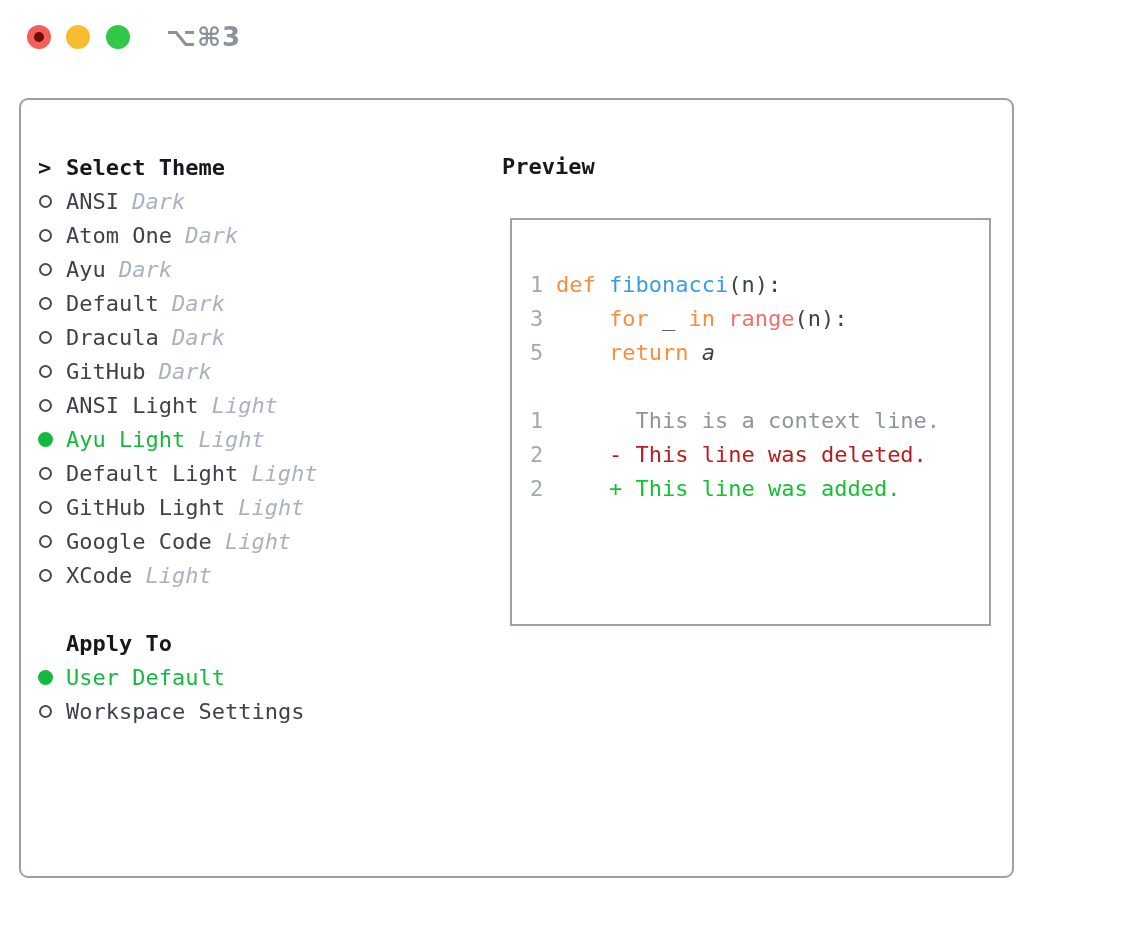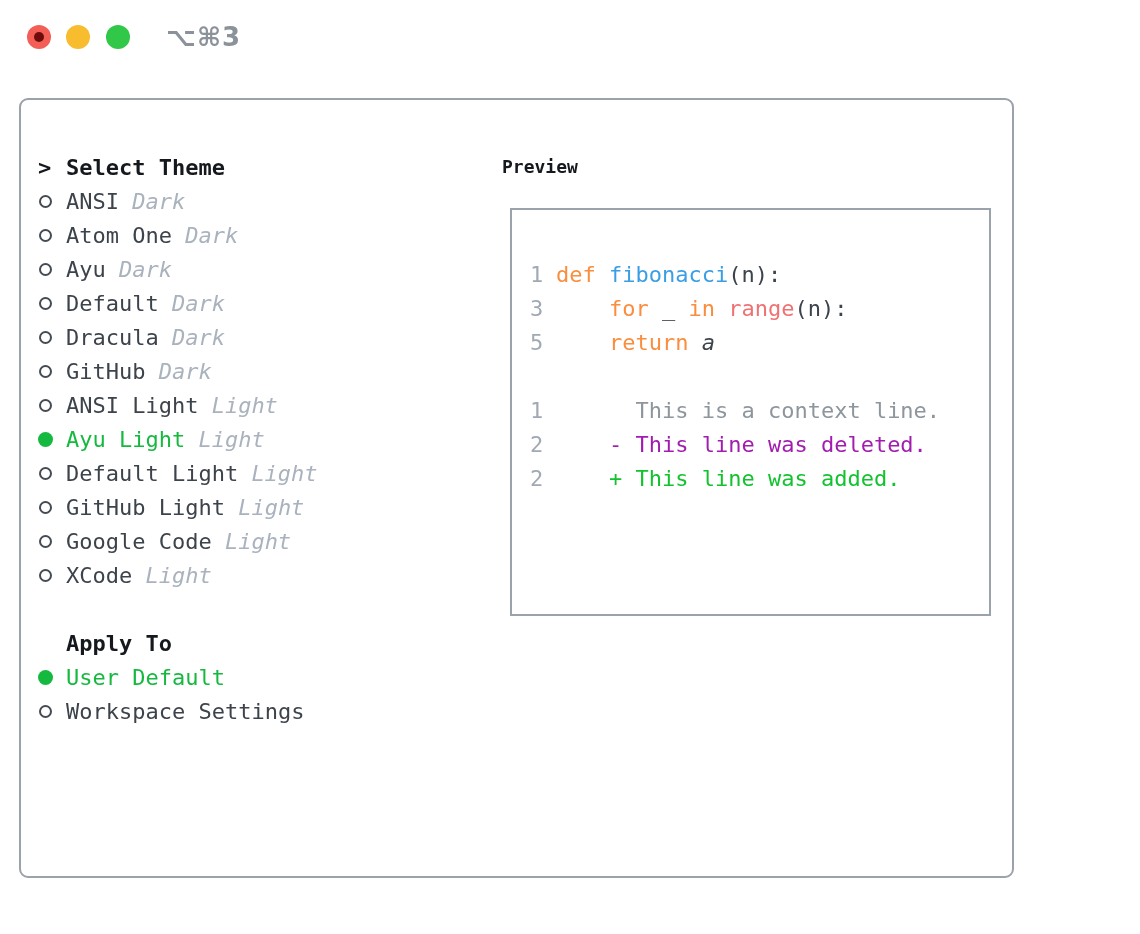--- a/index.html
+++ b/index.html
@@ -37,37 +37,37 @@
   .row.selected .theme-name{color:#16b93f;}
   .variant{color:#a9b2bd;font-style:italic;margin-left:13.2px;}
   .apply-head{margin-top:34px;}
   .apply-head .hdr2{color:#15191d;font-weight:bold;}
   .opt-label{color:#3d434b;}
   .row.selected .opt-label{color:#16b93f;}
   .hint{margin-top:27px;width:420px;color:#a5aeb8;line-height:34px;}
   
   .preview-title{
     position:absolute;left:481px;top:50px;height:34px;line-height:34px;
-    font-size:18px;font-weight:bold;color:#15191d;
+    font-size:22px;font-weight:bold;color:#15191d;
   }
   .preview-box{
-    position:absolute;left:489px;top:108px;width:481px;height:408px;
+    position:absolute;left:489px;top:118px;width:481px;height:408px;
     border:2px solid #9aa2ac;background:#ffffff;box-sizing:border-box;
     padding:48px 0 0 18px;overflow:hidden;
   }
   .pline{height:34px;line-height:34px;font-size:22px;white-space:pre;}
   .lnum{display:inline-block;width:26px;color:#a0a9b4;}
   .tok-pl{color:#3d434b;}
   .tok-kw{color:#fa8d3e;}
   .tok-fn{color:#399ee6;}
   .tok-nu{color:#a37acc;}
   .tok-ca{color:#f07171;text-align:center;}
   .tok-va{color:#3d434b;font-style:italic;}
   .tok-cx{color:#8d959d;}
-  .tok-de{color:#a21caf;}
+  .tok-de{color:#b91c1c;}
   .tok-ad{color:#12c22e;}
 </style>
 </head>
 <body>
 
 <div class="screen">
 
   <div class="titlebar">
     <span class="light red">
         <span class="dot"></span>

